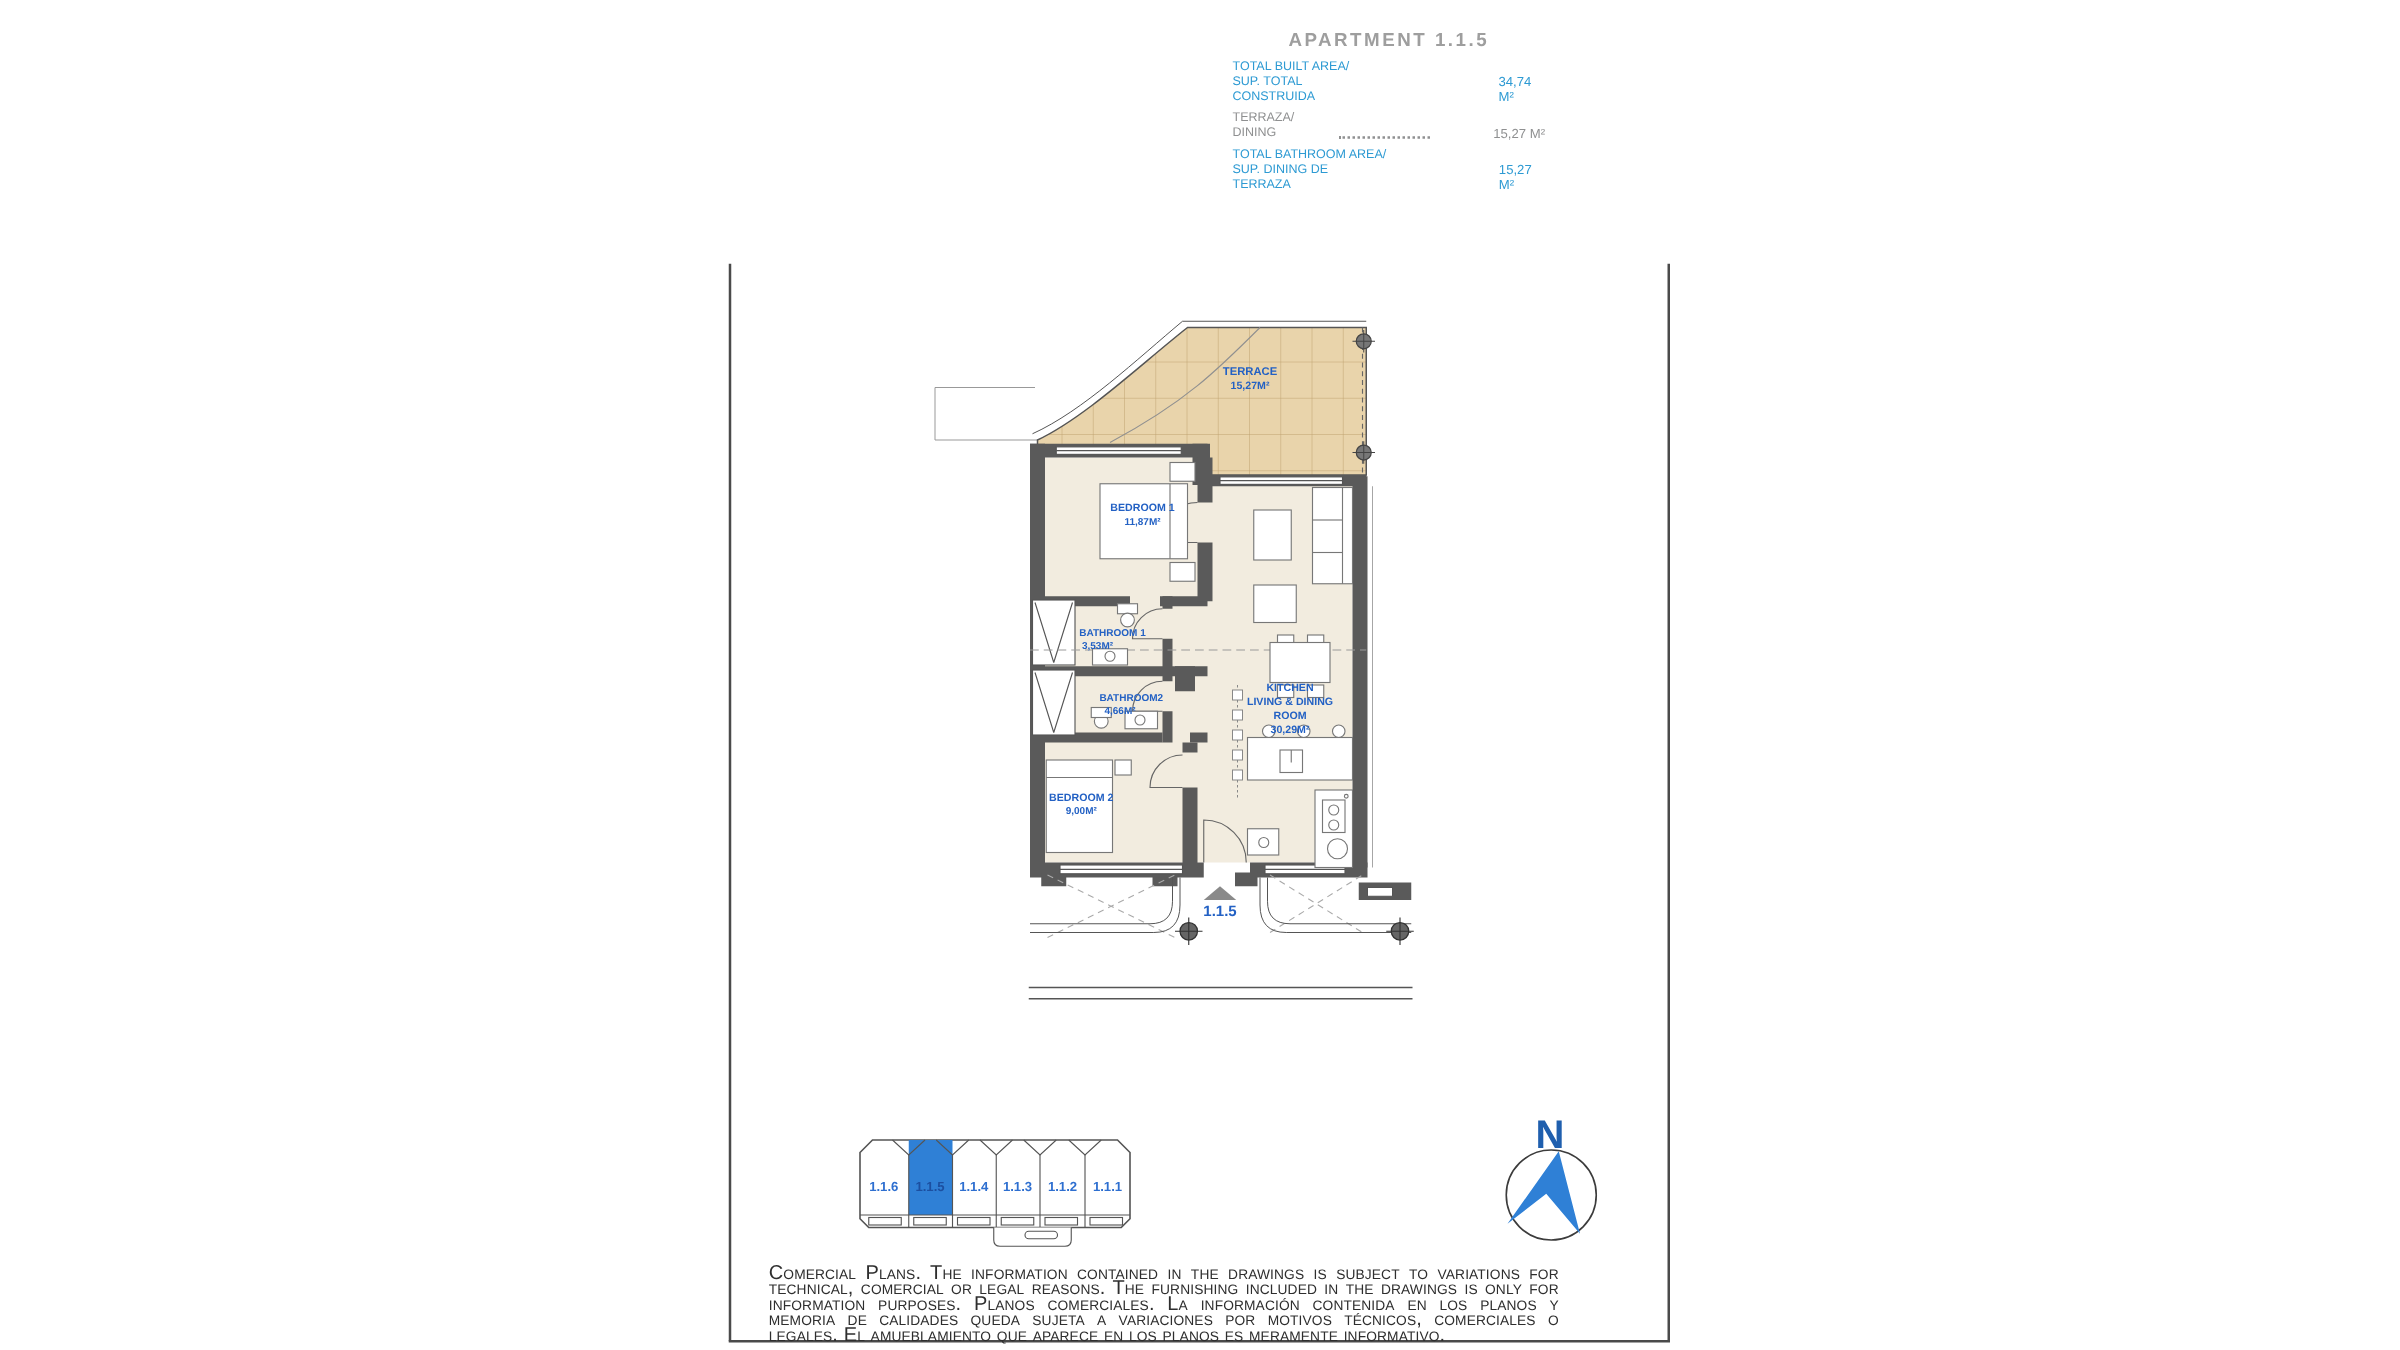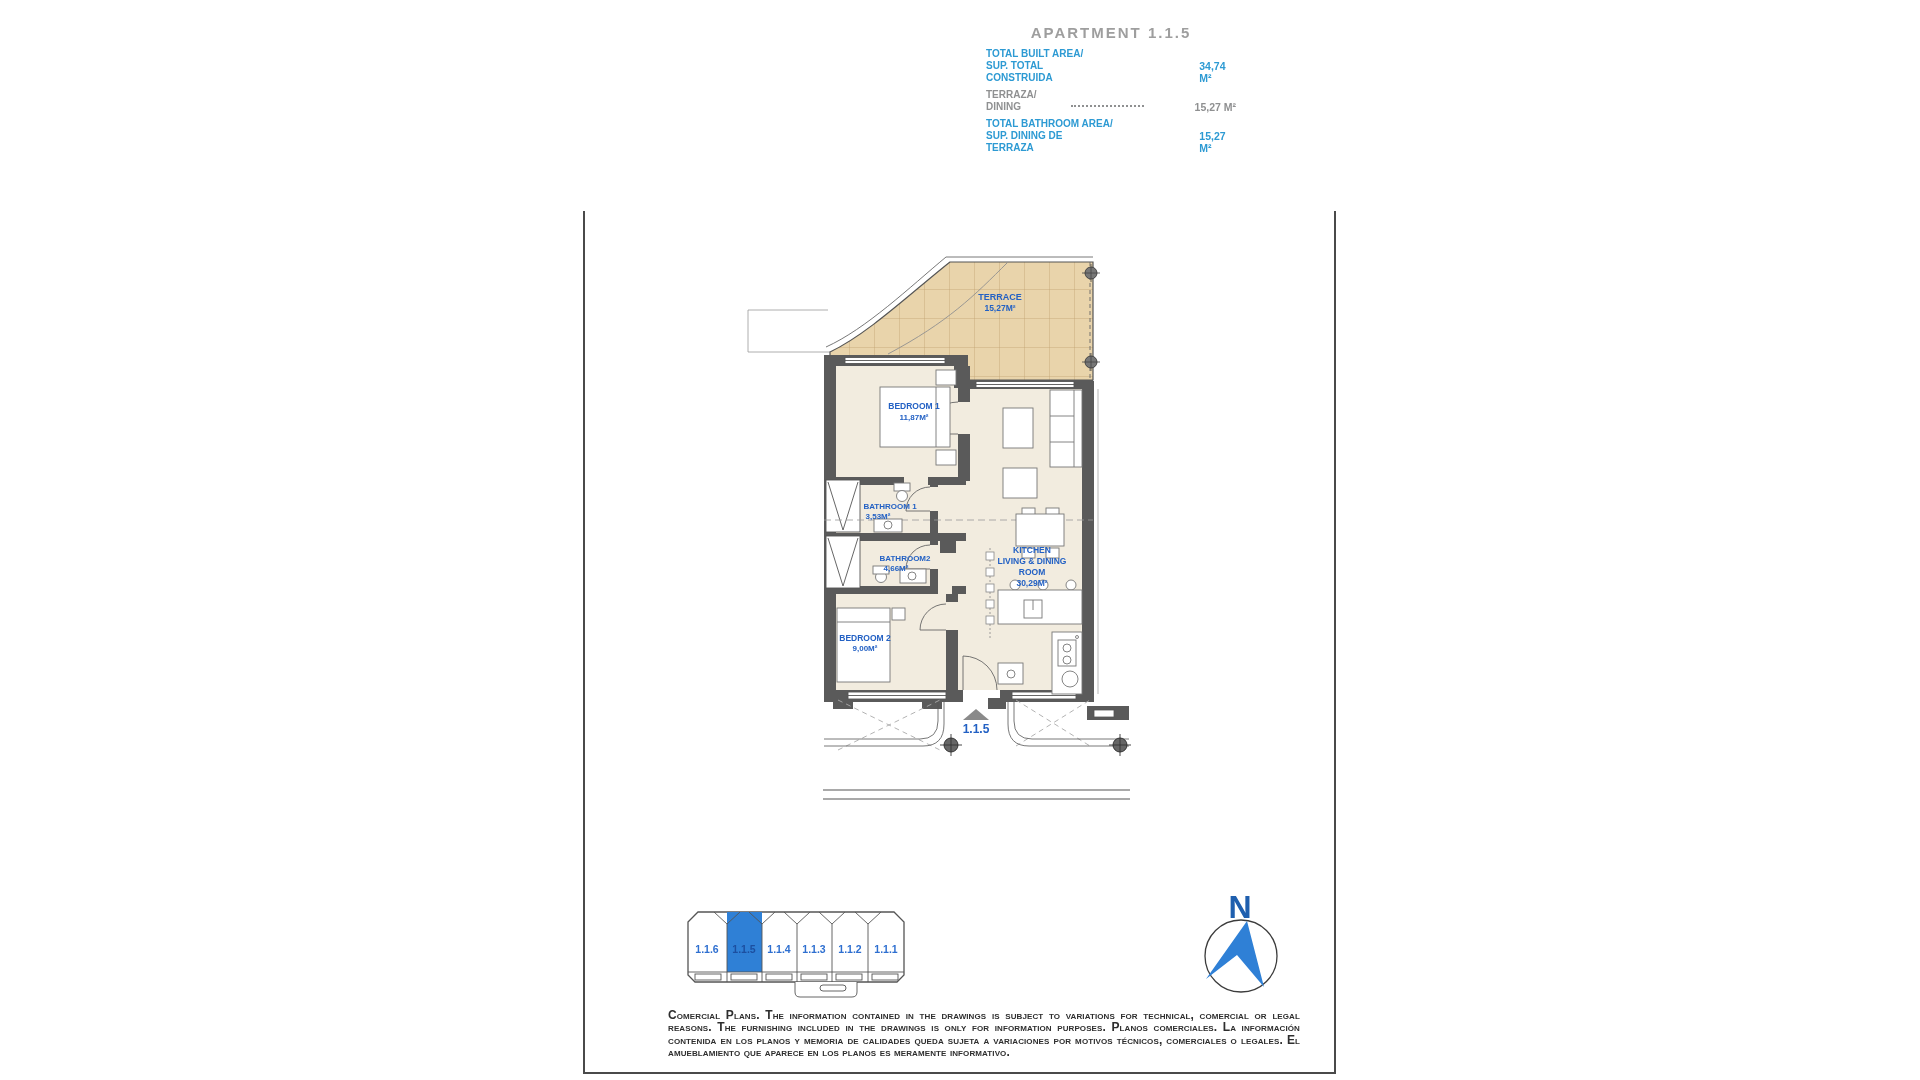--- a/index.html
+++ b/index.html
@@ -5,28 +5,28 @@
   html,body{margin:0;padding:0;}
   body{width:1920px;height:1080px;background:#ffffff;position:relative;overflow:hidden;
        font-family:"Liberation Sans",sans-serif;}
   .abs{position:absolute;}
   
   .frame-v{width:2px;background:#4a4a4a;}
   .frame-h{height:2px;background:#4a4a4a;}
   
   #header{left:986px;top:24px;width:250px;}
   #header .title{font-size:15px;letter-spacing:2px;color:#9e9e9e;font-weight:bold;margin-bottom:7px;text-align:center;}
-  .hrow{margin-bottom:5px;font-weight:bold;font-size:10px;line-height:12px;}
+  .hrow{margin-bottom:5px;font-weight:normal;font-size:10px;line-height:12px;}
   .hrow.blue{color:#2d9ad3;}
   .hrow.gray{color:#8f9091;}
-  .hrow .l2{display:flex;align-items:center;gap:48px;}
+  .hrow .l2{display:flex;align-items:flex-end;gap:48px;}
   .hrow .leader{flex:1;border-bottom:2px dotted currentColor;margin:0 3px 2px 2px;}
   .hrow .val{font-size:10.5px;}
   
-  #disclaimer{left:668px;top:997px;width:632px;font-size:12px;font-weight:bold;
+  #disclaimer{left:615px;top:997px;width:632px;font-size:16px;font-weight:normal;
       font-variant:small-caps;text-align:justify;line-height:12.4px;color:#2e2e2e;letter-spacing:.1px;}
   svg text{font-family:"Liberation Sans",sans-serif;font-weight:bold;}
 </style>
 </head>
 <body>
 
 <div class="abs frame-v" style="left:583px;top:211px;height:862px;"></div>
 <div class="abs frame-v" style="left:1334px;top:211px;height:862px;"></div>
 <div class="abs frame-h" style="left:583px;top:1072px;width:753px;"></div>
 

